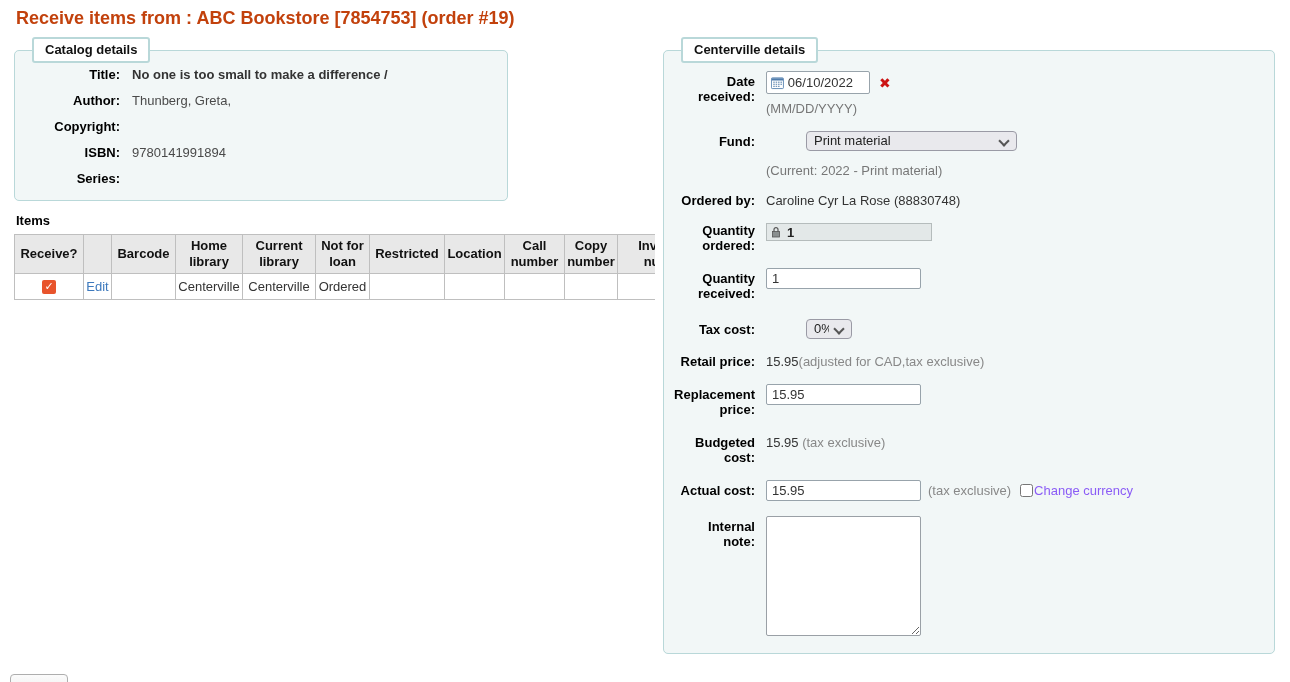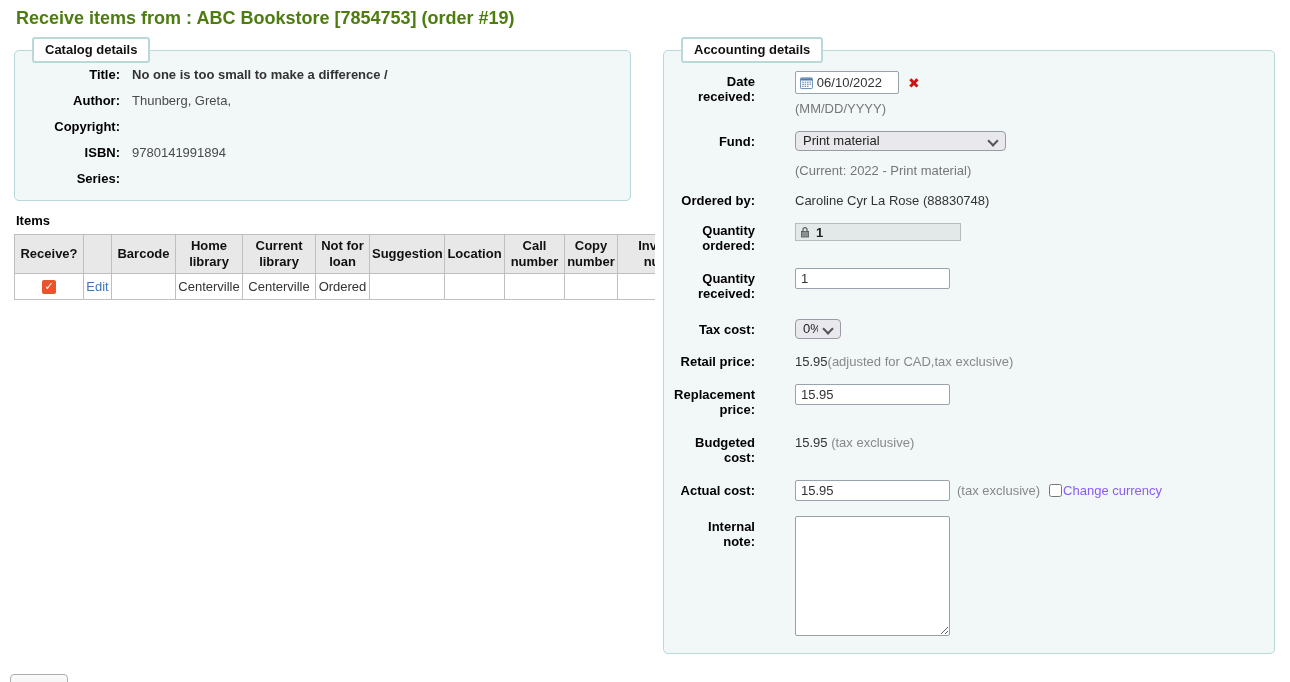--- a/index.html
+++ b/index.html
@@ -7,34 +7,34 @@
   body {
     font-family: "Liberation Sans", "DejaVu Sans", sans-serif;
     font-size: 13px;
     color: #333;
     width: 1290px;
     min-height: 682px;
   }
   h1.page-title {
     font-size: 18px;
     font-weight: bold;
-    color: #4d7c0f;
+    color: #c2410c;
     margin: 8px 0 8px 16px;
   }
   .columns { display:flex; align-items:flex-start; padding-left:14px; }
   .left-col  { width:640px; flex:none; }
   .right-col { width:613px; flex:none; margin-left:9px; }
 
   fieldset.kfs {
     background:#f2f7f7;
     border:1px solid #b9d8d9;
     border-radius:5px;
     margin:0;
     padding:4px 10px 10px 10px;
-    width:617px;
+    width:494px;
   }
   fieldset.kfs.acc { width:612px; padding-bottom:14px; }
   legend.kleg {
     background:#fff;
     border:2px solid #b9d8d9;
     border-radius:3px;
     padding:3px 11px 4px;
     font-weight:bold;
     font-size:13px;
     color:#111;
@@ -70,41 +70,41 @@
     background:#e8542c; border:1px solid #c64категор522c; border-radius:2px;
     position:relative; vertical-align:middle; cursor:pointer;
   }
   .chk::after {
     content:"\2713";
     position:absolute; left:0; top:-1px; width:14px;
     color:#fff; font-size:11px; font-weight:bold; line-height:15px; text-align:center;
   }
 
   
-  .acc-row { display:flex; align-items:flex-start; margin-bottom:15px; line-height:15px;gap:29px; }
+  .acc-row { display:flex; align-items:flex-start; margin-bottom:15px; line-height:15px; }
   .acc-label { width:92px; flex:none; text-align:right; font-weight:bold; color:#000; padding-right:11px; padding-top:3px; }
   .acc-label.tight { padding-top:0; }
   .acc-content { flex:1; min-width:0; }
   .inline { display:flex; align-items:center; }
   .hint { color:#777; margin-top:7px; }
   .hint2 { color:#777; margin-top:12px; }
   .greynote { color:#888; }
 
   .date-wrap {
     display:inline-flex; align-items:center;
     border:1px solid #98a3ab; border-radius:2px; background:#fff;
     height:23px; width:104px; padding:0 4px;
   }
   .date-wrap input {
     border:none; outline:none; width:100%; padding:0 0 0 4px;
     font-family:"Liberation Sans", sans-serif; font-size:13px; color:#333; background:transparent;
   }
   .del-x { color:#cc1414; font-weight:bold; font-size:14px; margin-left:9px; line-height:14px; cursor:pointer; }
 
-  .sel-wrap { position:relative; display:inline-block; }
+  .sel-wrap { position:relative; display:inline-block;margin-left:40px; }
   .sel-wrap::after {
     content:""; position:absolute; right:9px; top:6px;
     width:6px; height:6px;
     border-left:2px solid #555; border-bottom:2px solid #555;
     transform:rotate(-45deg); pointer-events:none;
   }
   select.ksel {
     appearance:none; -webkit-appearance:none;
     background:#e9e9ed;
     border:1px solid #9a9aa5; border-radius:4px;
@@ -197,21 +197,21 @@
             <col style="width:100px">
         </colgroup>
         <thead>
           <tr>
             <th>Receive?</th>
             <th></th>
             <th>Barcode</th>
             <th>Home library</th>
             <th>Current library</th>
             <th>Not for loan</th>
-            <th>Suggestion</th>
+            <th>Restricted</th>
             <th>Location</th>
             <th>Call number</th>
             <th>Copy number</th>
             <th>Inventory number</th>
           </tr>
         </thead>
         <tbody>
           <tr>
             <td><span class="chk"></span></td>
             <td><a class="lnk" href="#">Edit</a></td>
@@ -225,21 +225,21 @@
             <td></td>
             <td></td>
           </tr>
         </tbody>
       </table>
     </div>
   </div>
 
   <div class="right-col">
     <fieldset class="kfs acc">
-      <legend class="kleg">Accounting details</legend>
+      <legend class="kleg">Centerville details</legend>
 
       <div class="acc-row" style="margin-top:4px;">
         <label class="acc-label">Date received:</label>
         <div class="acc-content">
           <div class="inline">
             <span class="date-wrap">
               <svg width="15" height="14" viewBox="0 0 15 14">
                 <rect x="0.5" y="1" width="14" height="12.5" rx="1" fill="#ffffff" stroke="#4f7cac"></rect>
                 <rect x="1" y="1.5" width="13" height="2.6" fill="#4f7cac"></rect>
                 <g fill="#6f93b8">

